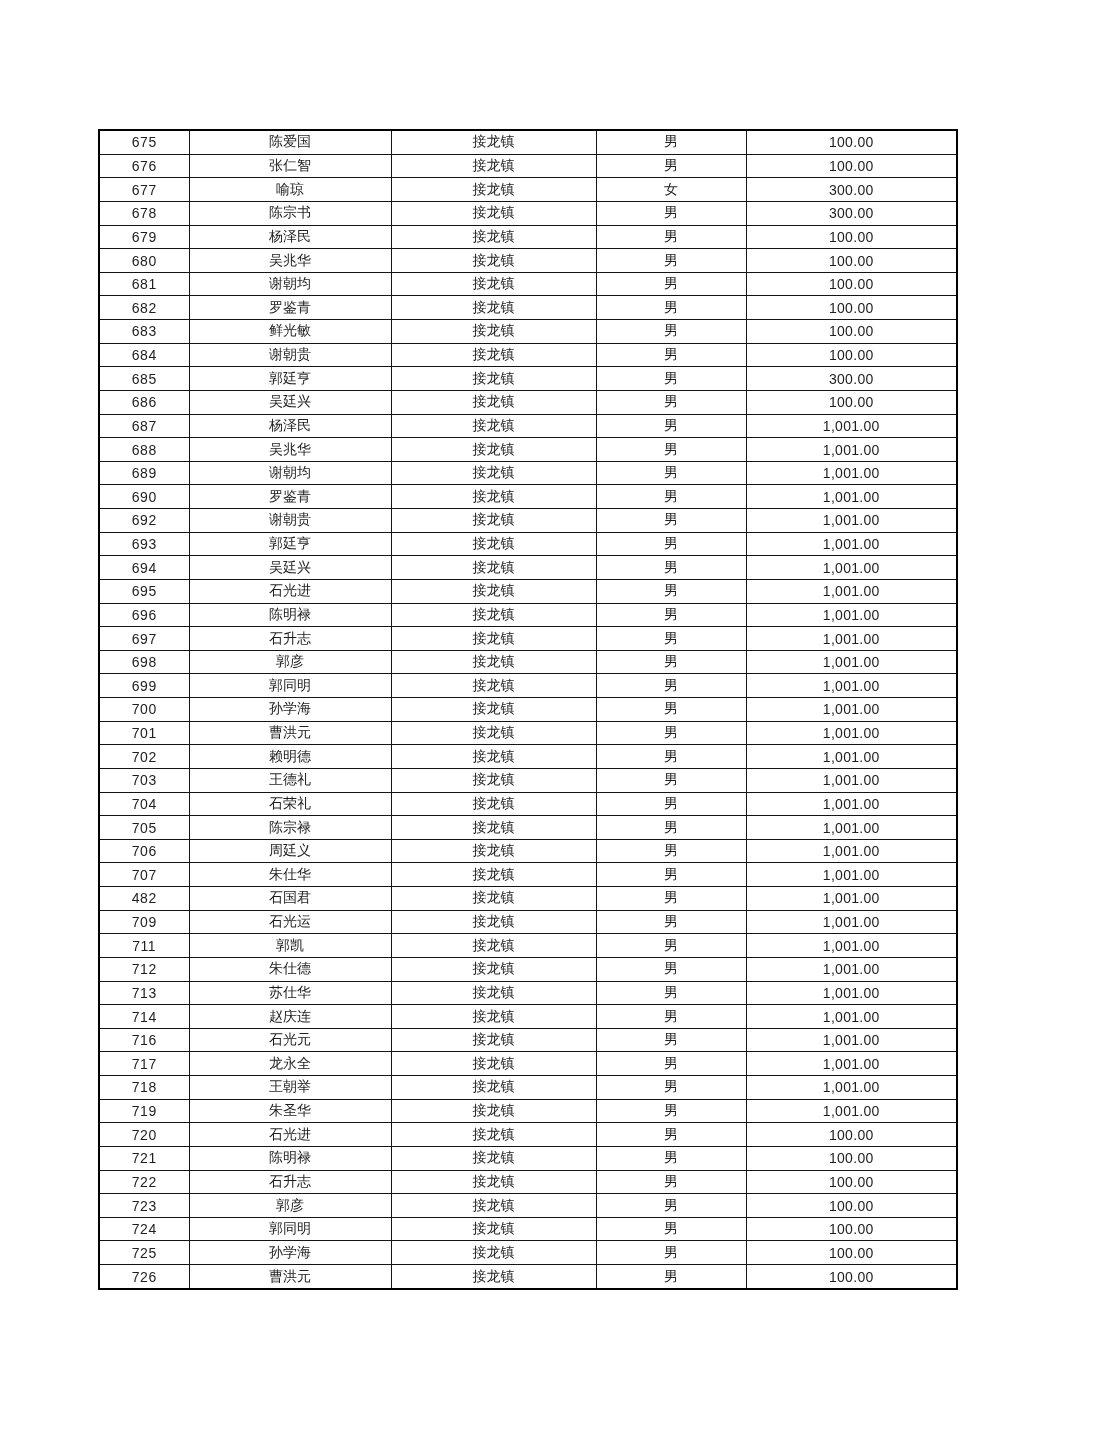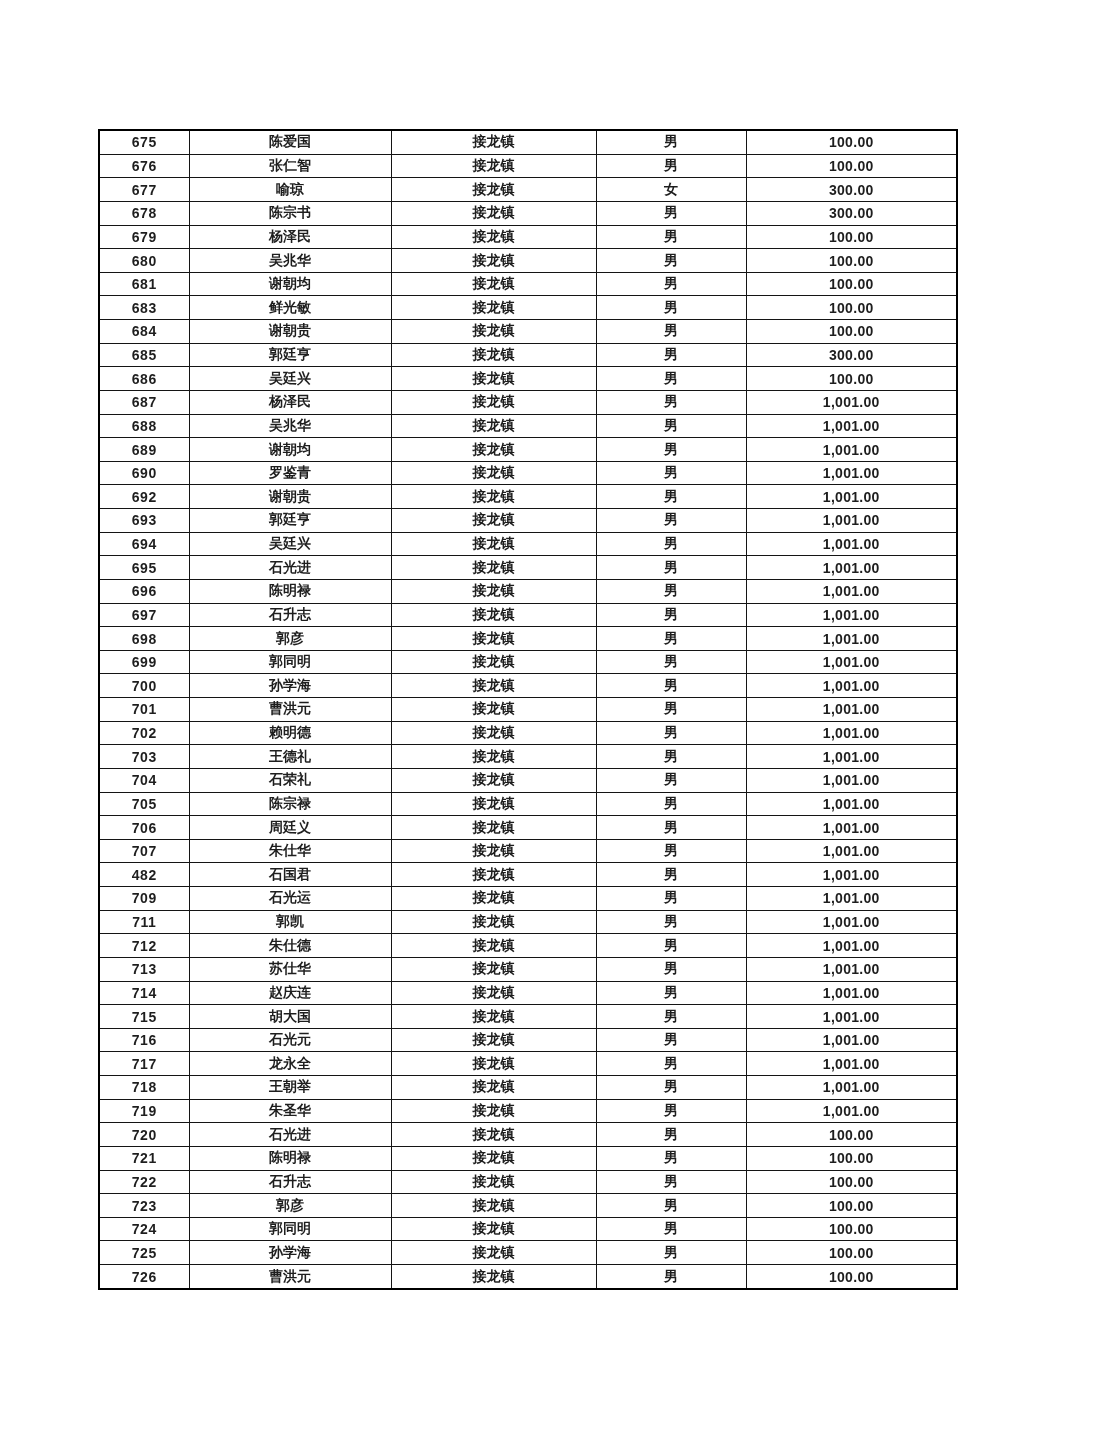--- a/index.html
+++ b/index.html
@@ -21,21 +21,20 @@
   }
   table.data-table {
     position: absolute;
     left: 98px;
     top: 129px;
     width: 858px;
     height: 1161px;
     border-collapse: collapse;
     table-layout: fixed;
     border: 2px solid #000000;
-    font-weight: bold;
   }
   table.data-table td {
     border: 1px solid #141414;
     padding: 0 2px;
     text-align: center;
     vertical-align: middle;
     font-size: 14px;
     color: #1e1e1e;
     white-space: nowrap;
     overflow: hidden;
@@ -105,20 +104,27 @@
           <td class="col-amount">100.00</td>
         </tr>
         <tr>
           <td class="col-id">681</td>
           <td class="col-name">谢朝均</td>
           <td class="col-town">接龙镇</td>
           <td class="col-gender">男</td>
           <td class="col-amount">100.00</td>
         </tr>
         <tr>
+          <td class="col-id">682</td>
+          <td class="col-name">罗鉴青</td>
+          <td class="col-town">接龙镇</td>
+          <td class="col-gender">男</td>
+          <td class="col-amount">100.00</td>
+        </tr>
+        <tr>
           <td class="col-id">683</td>
           <td class="col-name">鲜光敏</td>
           <td class="col-town">接龙镇</td>
           <td class="col-gender">男</td>
           <td class="col-amount">100.00</td>
         </tr>
         <tr>
           <td class="col-id">684</td>
           <td class="col-name">谢朝贵</td>
           <td class="col-town">接龙镇</td>
@@ -310,27 +316,20 @@
         <tr>
           <td class="col-id">713</td>
           <td class="col-name">苏仕华</td>
           <td class="col-town">接龙镇</td>
           <td class="col-gender">男</td>
           <td class="col-amount">1,001.00</td>
         </tr>
         <tr>
           <td class="col-id">714</td>
           <td class="col-name">赵庆连</td>
-          <td class="col-town">接龙镇</td>
-          <td class="col-gender">男</td>
-          <td class="col-amount">1,001.00</td>
-        </tr>
-        <tr>
-          <td class="col-id">715</td>
-          <td class="col-name">胡大国</td>
           <td class="col-town">接龙镇</td>
           <td class="col-gender">男</td>
           <td class="col-amount">1,001.00</td>
         </tr>
         <tr>
           <td class="col-id">716</td>
           <td class="col-name">石光元</td>
           <td class="col-town">接龙镇</td>
           <td class="col-gender">男</td>
           <td class="col-amount">1,001.00</td>

